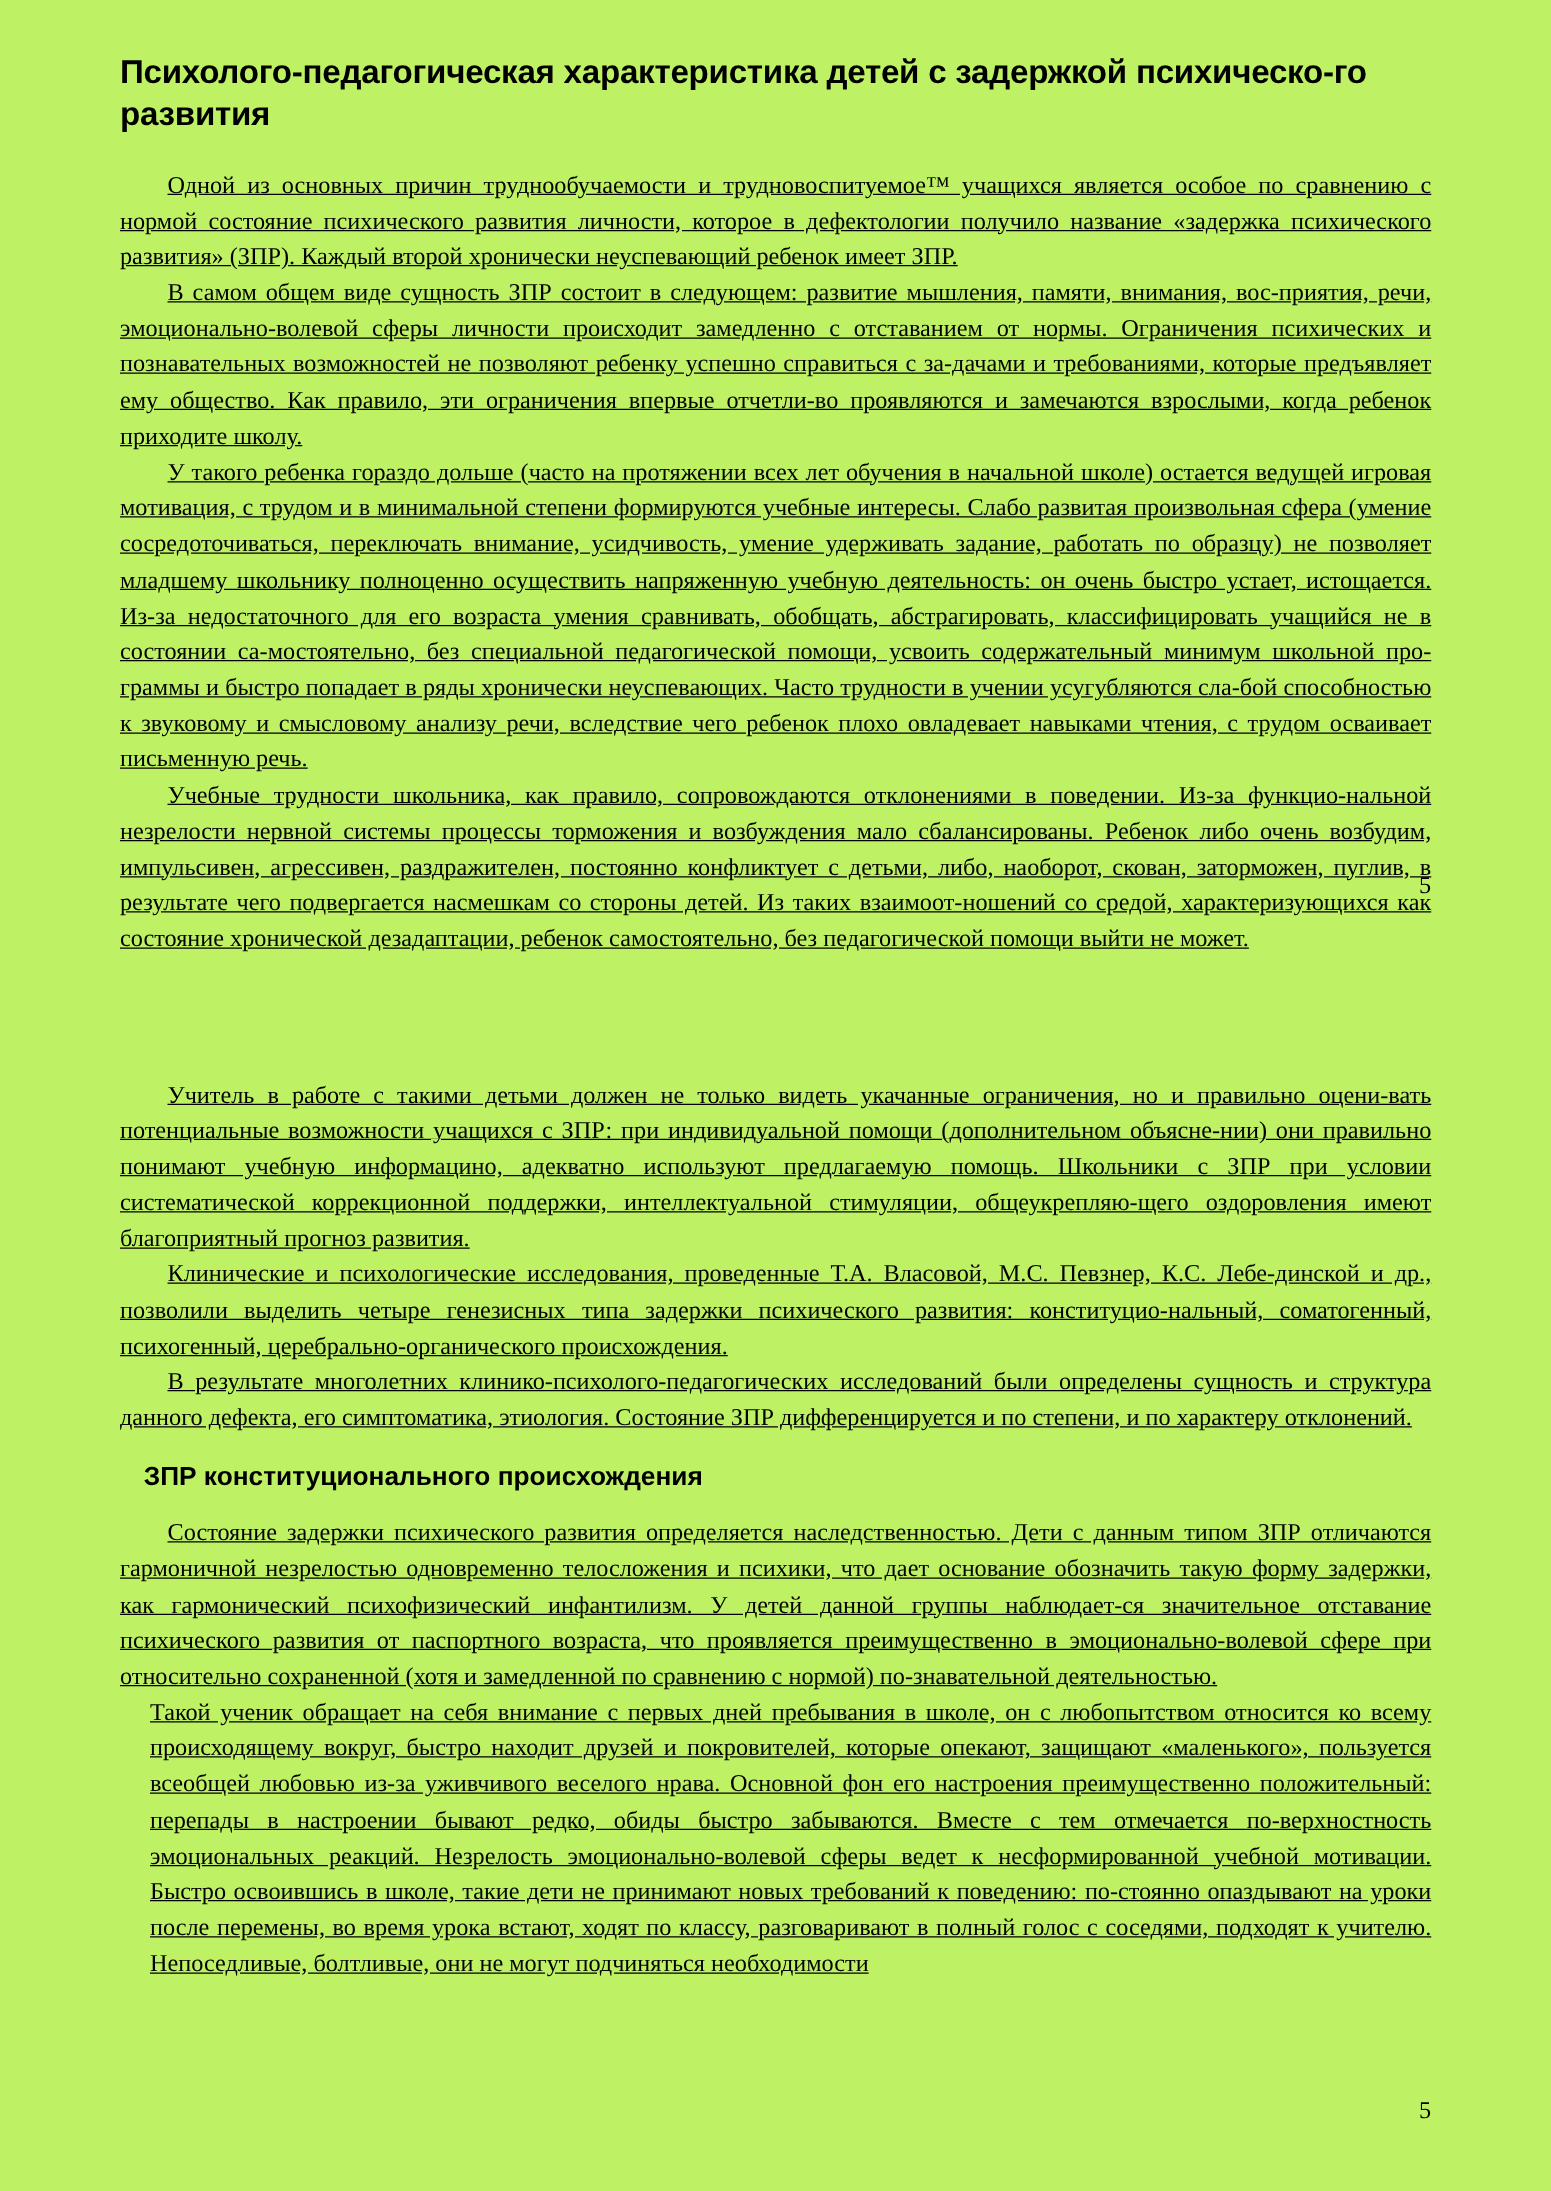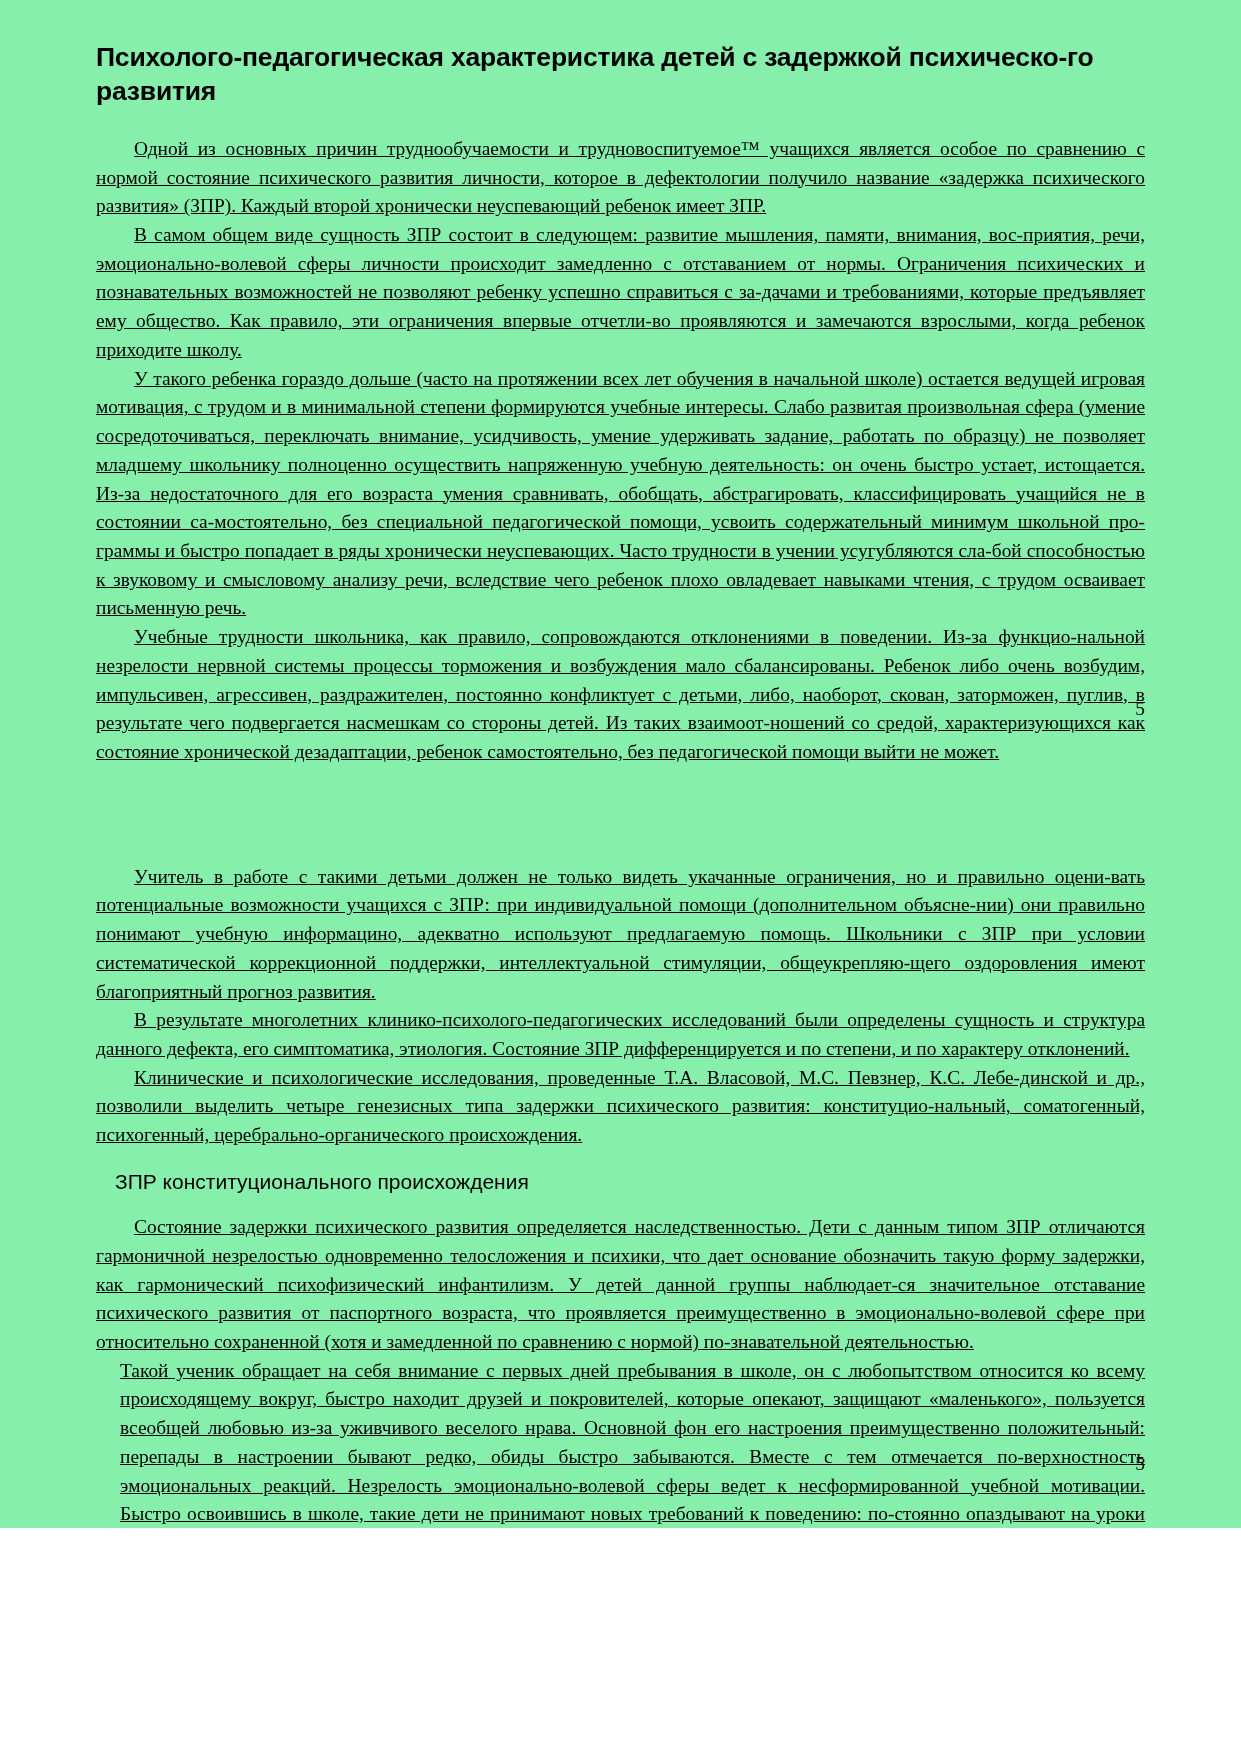--- a/index.html
+++ b/index.html
@@ -4,23 +4,23 @@
 <title>Психолого-педагогическая характеристика детей с задержкой психического развития</title>
 <style>
   html, body {
     margin: 0;
     padding: 0;
     background: #ffffff;
   }
   .page {
     position: relative;
     width: 1241px;
-    height: 1528px;
+    height: 1753px;
     margin: 0 auto;
-    background: #86efac;
+    background: #bef264;
     box-sizing: border-box;
     overflow: hidden;
   }
   .content {
     position: absolute;
     left: 96px;
     top: 40px;
     width: 1049px;
   }
   .doc-title {
@@ -48,21 +48,21 @@
     padding: 0;
     text-indent: 38px;
     text-decoration: underline;
   }
   p.para.no-indent {
     text-indent: 0;
     margin-left: 24px;
   }
   .sec-title {
     font-family: "Liberation Sans", "DejaVu Sans", sans-serif;
-    font-weight: normal;
+    font-weight: bold;
     font-size: 21px;
     line-height: 1.3;
     color: #000000;
     margin: 0;
     padding: 0;
     text-indent: 19px;
     text-align: left;
   }
   .gap-title {
     height: 26px;
@@ -109,22 +109,22 @@
       <p class="para">Одной из основных причин труднообучаемости и трудновоспитуемое™ учащихся является особое по сравнению с нормой состояние психического развития личности, которое в дефектологии получило название «задержка психического развития» (ЗПР). Каждый второй хронически неуспевающий ребенок имеет ЗПР.</p>
       <p class="para">В самом общем виде сущность ЗПР состоит в следующем: развитие мышления, памяти, внимания, вос-приятия, речи, эмоционально-волевой сферы личности происходит замедленно с отставанием от нормы. Ограничения психических и познавательных возможностей не позволяют ребенку успешно справиться с за-дачами и требованиями, которые предъявляет ему общество. Как правило, эти ограничения впервые отчетли-во проявляются и замечаются взрослыми, когда ребенок приходите школу.</p>
       <p class="para">У такого ребенка гораздо дольше (часто на протяжении всех лет обучения в начальной школе) остается ведущей игровая мотивация, с трудом и в минимальной степени формируются учебные интересы. Слабо развитая произвольная сфера (умение сосредоточиваться, переключать внимание, усидчивость, умение удерживать задание, работать по образцу) не позволяет младшему школьнику полноценно осуществить напряженную учебную деятельность: он очень быстро устает, истощается. Из-за недостаточного для его возраста умения сравнивать, обобщать, абстрагировать, классифицировать учащийся не в состоянии са-мостоятельно, без специальной педагогической помощи, усвоить содержательный минимум школьной про-граммы и быстро попадает в ряды хронически неуспевающих. Часто трудности в учении усугубляются сла-бой способностью к звуковому и смысловому анализу речи, вследствие чего ребенок плохо овладевает навыками чтения, с трудом осваивает письменную речь.</p>
       <p class="para">Учебные трудности школьника, как правило, сопровождаются отклонениями в поведении. Из-за функцио-нальной незрелости нервной системы процессы торможения и возбуждения мало сбалансированы. Ребенок либо очень возбудим, импульсивен, агрессивен, раздражителен, постоянно конфликтует с детьми, либо, наоборот, скован, заторможен, пуглив, в результате чего подвергается насмешкам со стороны детей. Из таких взаимоот-ношений со средой, характеризующихся как состояние хронической дезадаптации, ребенок самостоятельно, без педагогической помощи выйти не может.</p>
     </div>
 
     <div class="spacer-mid"></div>
 
     <div class="body-block">
       <p class="para">Учитель в работе с такими детьми должен не только видеть укачанные ограничения, но и правильно оцени-вать потенциальные возможности учащихся с ЗПР: при индивидуальной помощи (дополнительном объясне-нии) они правильно понимают учебную информацино, адекватно используют предлагаемую помощь. Школьники с ЗПР при условии систематической коррекционной поддержки, интеллектуальной стимуляции, общеукрепляю-щего оздоровления имеют благоприятный прогноз развития.</p>
+      <p class="para">Клинические и психологические исследования, проведенные Т.А. Власовой, М.С. Певзнер, К.С. Лебе-динской и др., позволили выделить четыре генезисных типа задержки психического развития: конституцио-нальный, соматогенный, психогенный, церебрально-органического происхождения.</p>
       <p class="para">В результате многолетних клинико-психолого-педагогических исследований были определены сущность и структура данного дефекта, его симптоматика, этиология. Состояние ЗПР дифференцируется и по степени, и по характеру отклонений.</p>
-      <p class="para">Клинические и психологические исследования, проведенные Т.А. Власовой, М.С. Певзнер, К.С. Лебе-динской и др., позволили выделить четыре генезисных типа задержки психического развития: конституцио-нальный, соматогенный, психогенный, церебрально-органического происхождения.</p>
     </div>
 
     <div class="gap-sm"></div>
 
     <h2 class="sec-title">ЗПР конституционального происхождения</h2>
 
     <div class="gap-sm"></div>
 
     <div class="body-block">
       <p class="para">Состояние задержки психического развития определяется наследственностью. Дети с данным типом ЗПР отличаются гармоничной незрелостью одновременно телосложения и психики, что дает основание обозначить такую форму задержки, как гармонический психофизический инфантилизм. У детей данной группы наблюдает-ся значительное отставание психического развития от паспортного возраста, что проявляется преимущественно в эмоционально-волевой сфере при относительно сохраненной (хотя и замедленной по сравнению с нормой) по-знавательной деятельностью.</p>

